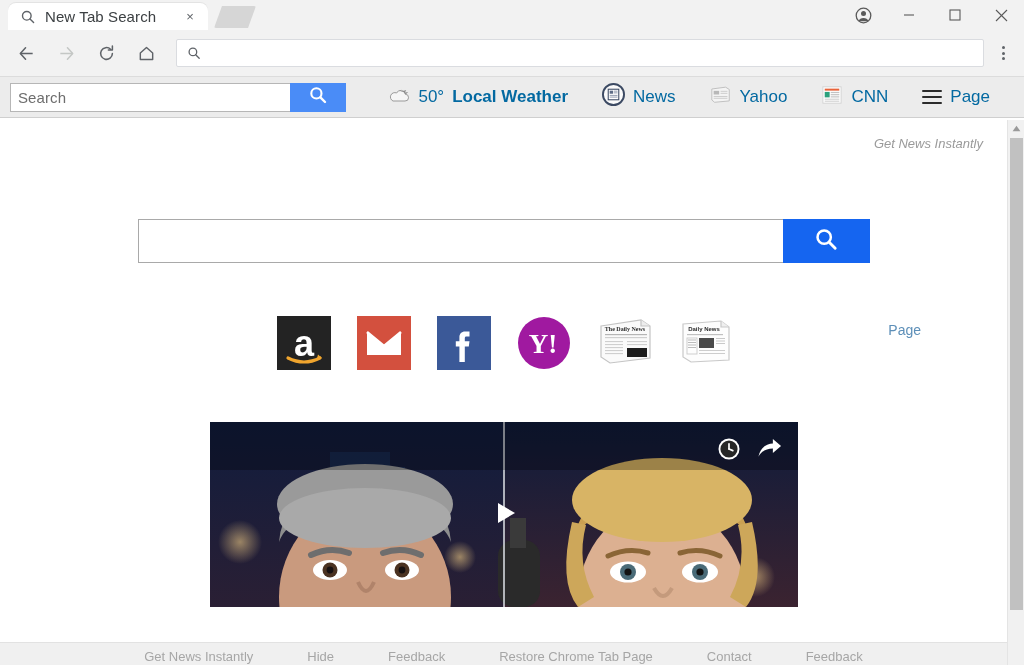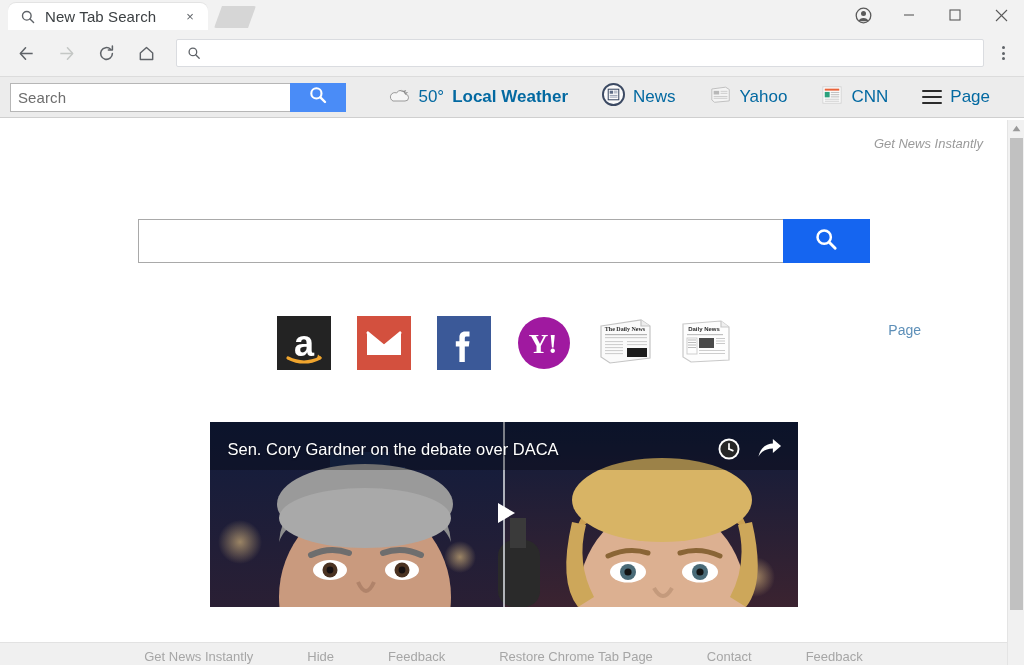--- a/index.html
+++ b/index.html
@@ -507,21 +507,20 @@
           <ellipse cx="490" cy="150" rx="8" ry="8" fill="#4a6b78"></ellipse>
           <ellipse cx="490" cy="150" rx="3.6" ry="3.6" fill="#131313"></ellipse>
           <path d="M398 134 q20-9 40-3" fill="none" stroke="#8a6536" stroke-width="5" stroke-linecap="round"></path>
           <path d="M470 131 q20-6 40 3" fill="none" stroke="#8a6536" stroke-width="5" stroke-linecap="round"></path>
           <path d="M444 166 q9 16 18 0" fill="none" stroke="#c49a7c" stroke-width="4"></path>
 
           <rect x="293" y="0" width="2" height="185" fill="#dfe3e8" opacity=".75"></rect>
           <rect x="0" y="0" width="588" height="48" fill="#000000" opacity=".28"></rect>
         </svg>
 
-        <div class="video-title">Sen. Cory Gardner on the debate over DACA</div>
 
         <div class="video-actions">
           <span>
             <svg width="24" height="24" viewBox="0 0 24 24">
               <circle cx="12" cy="12" r="10.5" fill="#ffffff"></circle>
               <circle cx="12" cy="12" r="8.6" fill="#262626"></circle>
               <line x1="12" y1="12" x2="12" y2="6.8" stroke="#ffffff" stroke-width="1.7" stroke-linecap="round"></line>
               <line x1="12" y1="12" x2="15.8" y2="13.6" stroke="#ffffff" stroke-width="1.7" stroke-linecap="round"></line>
             </svg>
           </span>

